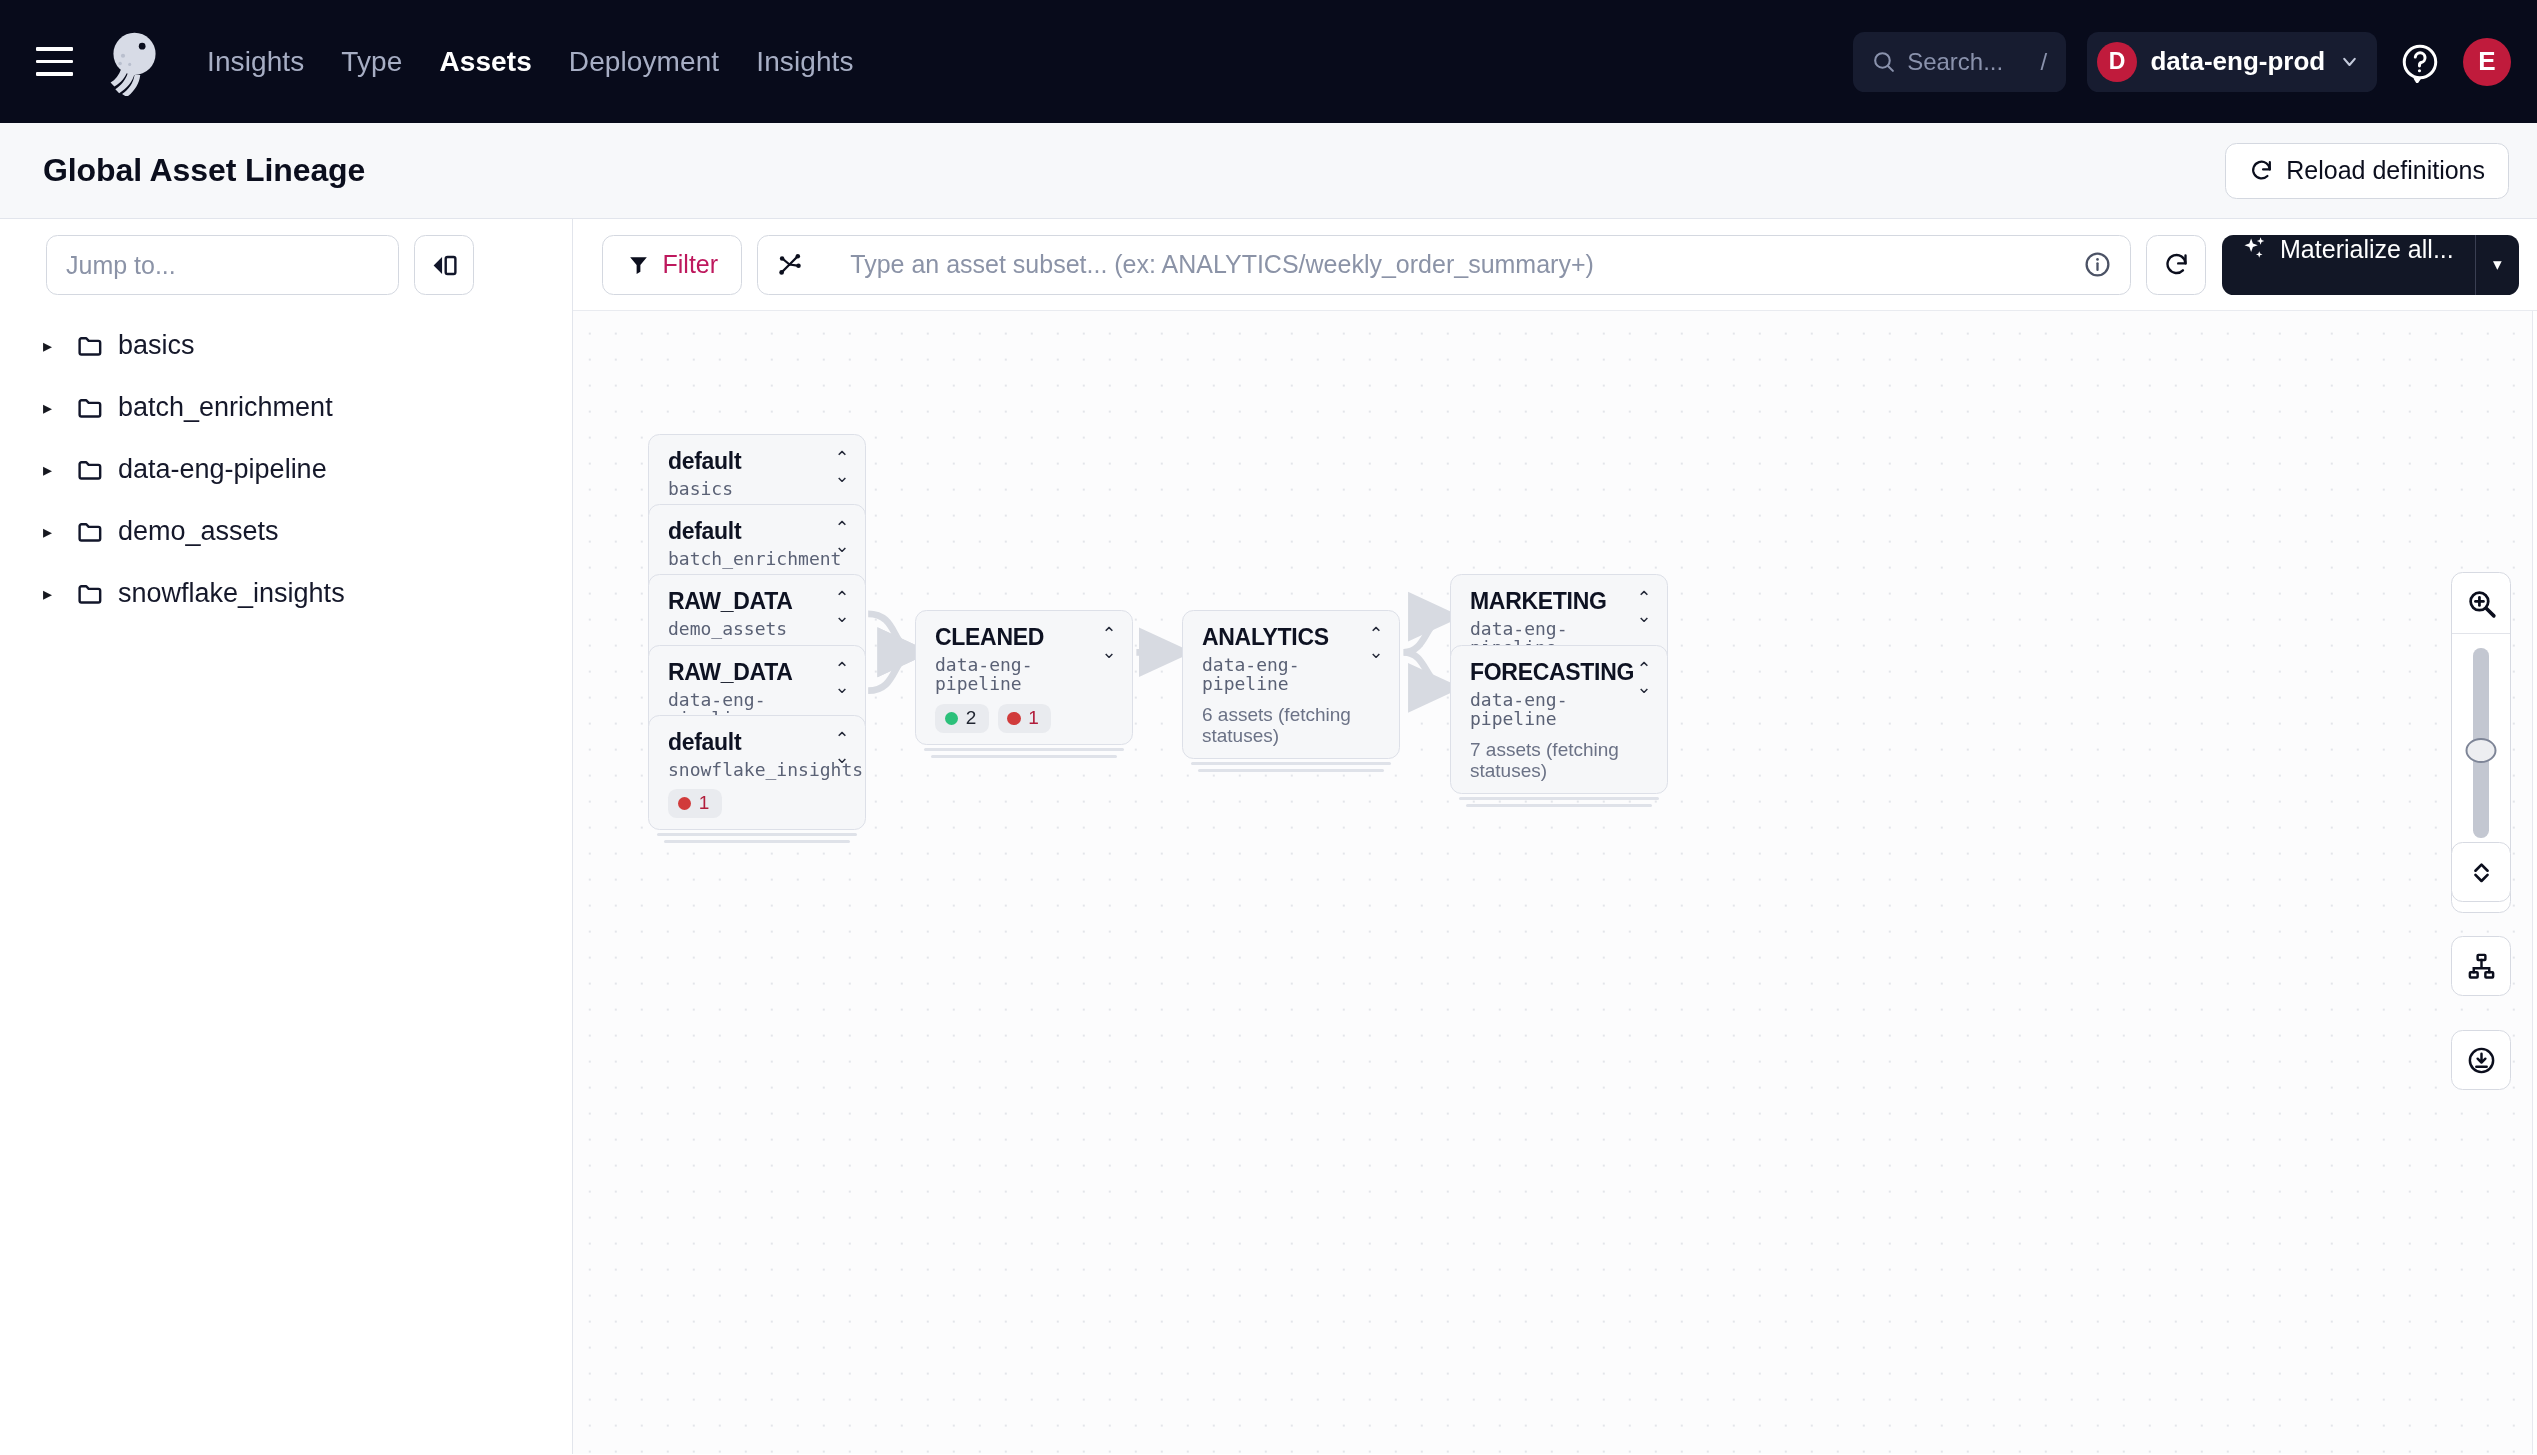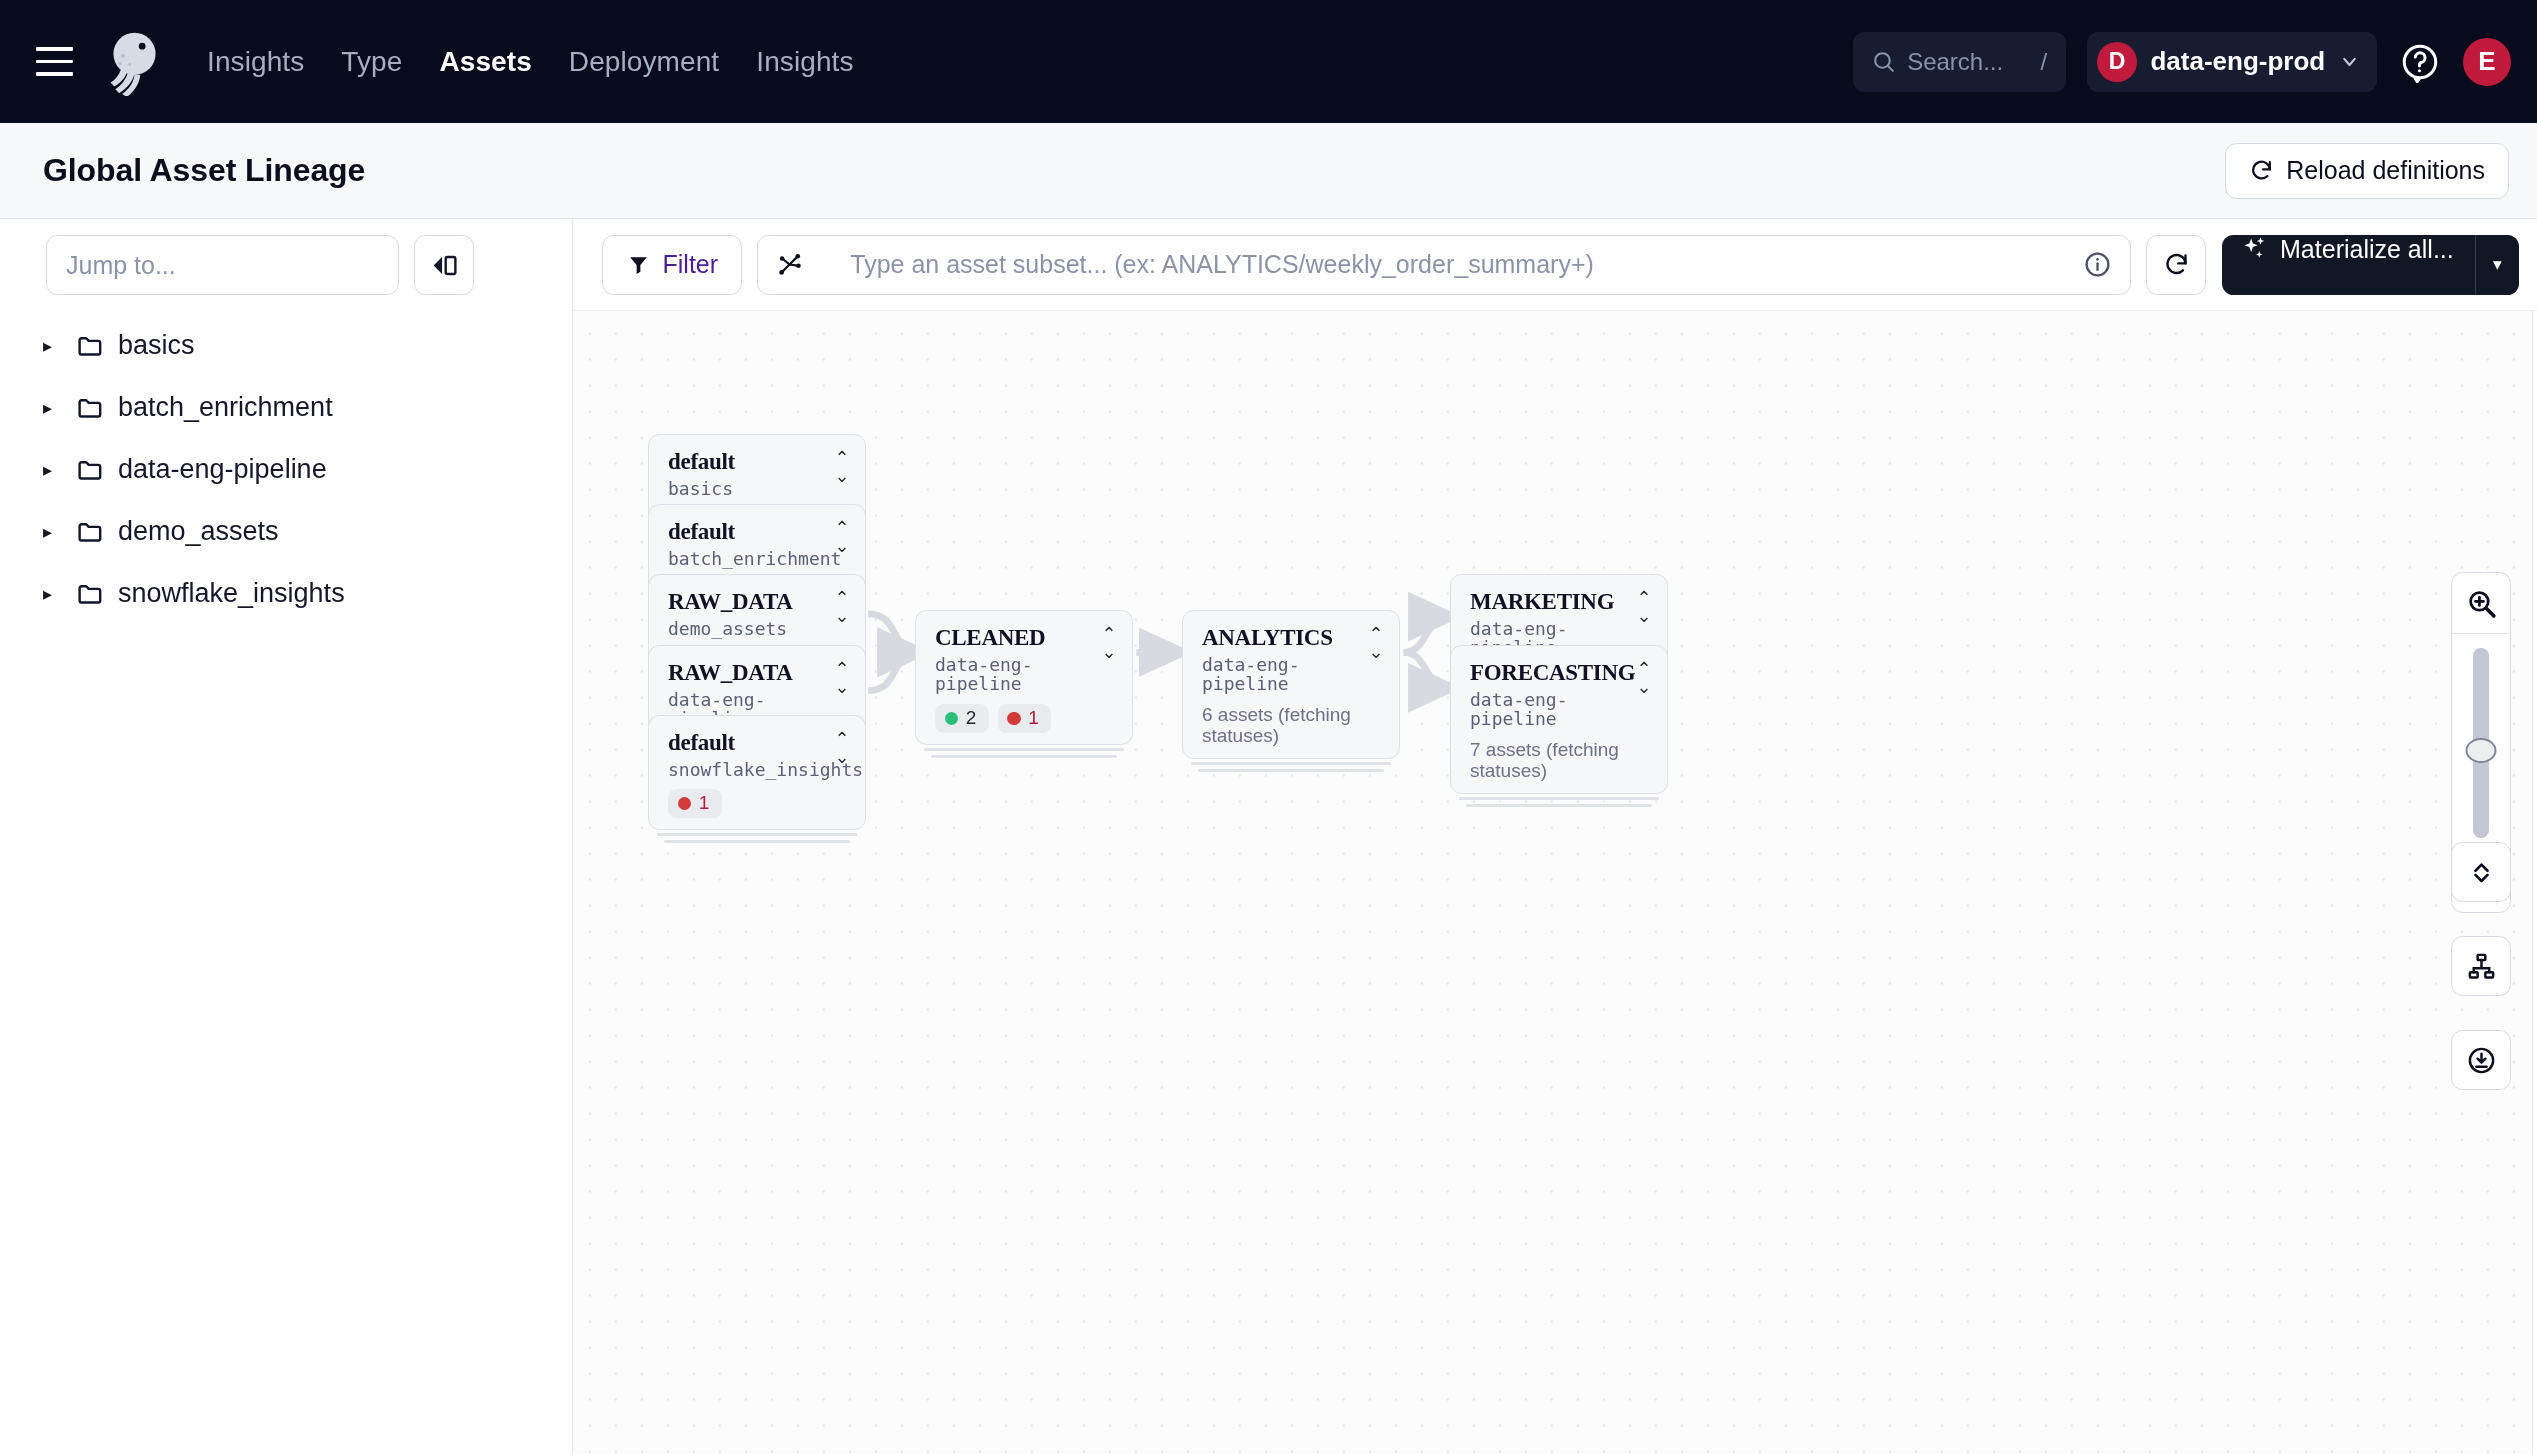--- a/index.html
+++ b/index.html
@@ -88,21 +88,21 @@
   .tree-label { font-size: 27px; color:#15182A; }
 
   
   .graph-pane { flex:1; display:flex; flex-direction:column; min-width:0; position:relative;}
   .graph-toolbar {
     height: 92px; display:flex; align-items:center; gap:15.4px; padding: 0 19px 0 29px;
     background:#fff; border-bottom: 1px solid #E9EBF0;
   }
   .filter-btn {
     height:60px;border:1px solid #D4D8E0;border-radius:11.5px;background:#fff;
-    display:flex;align-items:center;gap:11.5px;padding:0 23px;cursor:pointer;font-size:25px;color:#4c1d95;
+    display:flex;align-items:center;gap:11.5px;padding:0 23px;cursor:pointer;font-size:25px;color:#be185d;
   }
   .subset-input {
     flex:1; height:60px;border:1px solid #D4D8E0;border-radius:11.5px;background:#fff;
     display:flex;align-items:center;gap:13.5px;padding:0 17.3px;cursor:text;min-width:0;
   }
   .subset-ph { flex:1; font-size:25px; color:#8B93A7; white-space:nowrap; overflow:hidden;margin-left:34px;}
   .icon-btn-sq {
     width:60px;height:60px;border:1px solid #D4D8E0;border-radius:11.5px;background:#fff;
     display:flex;align-items:center;justify-content:center;cursor:pointer;
   }
@@ -132,21 +132,21 @@
   .node {
     position:absolute; background:#F6F7F9; border:1px solid #DDE0E8; border-radius:11.5px;
     padding: 13.5px 19px 11.5px 19px; box-sizing:border-box;
   }
   .node .nstack1, .node .nstack2 {
     position:absolute; left:7.7px; right:7.7px; height:2.9px; background:#DFE2E9; border-radius:1.9px;
   }
   .node .nstack1 { bottom:-6.7px; }
   .node .nstack2 { bottom:-13.5px; left:15.4px; right:15.4px; }
   .node-title {
-    font-family:Liberation Serif, serif;
+    font-family:Liberation Sans, sans-serif;
     font-size:23px; font-weight:700; color:#0E1222; letter-spacing:-0.3px; line-height:1.1;
   }
   .node-sub {
     font-family:"DejaVu Sans Mono","Liberation Mono",monospace;
     font-size:18px; color:#5A6175; margin-top:4.8px; line-height:1.1;
   }
   .node-caret { position:absolute; right:15.4px; top:13.5px; color:#232838; font-size:18px; line-height:1;}
   .badges { display:flex; gap:8.7px; margin-top:9.6px; }
   .badge {
     background:#E9EBEF; border-radius:8.7px; height:29px; display:flex;align-items:center;gap:7.7px;

